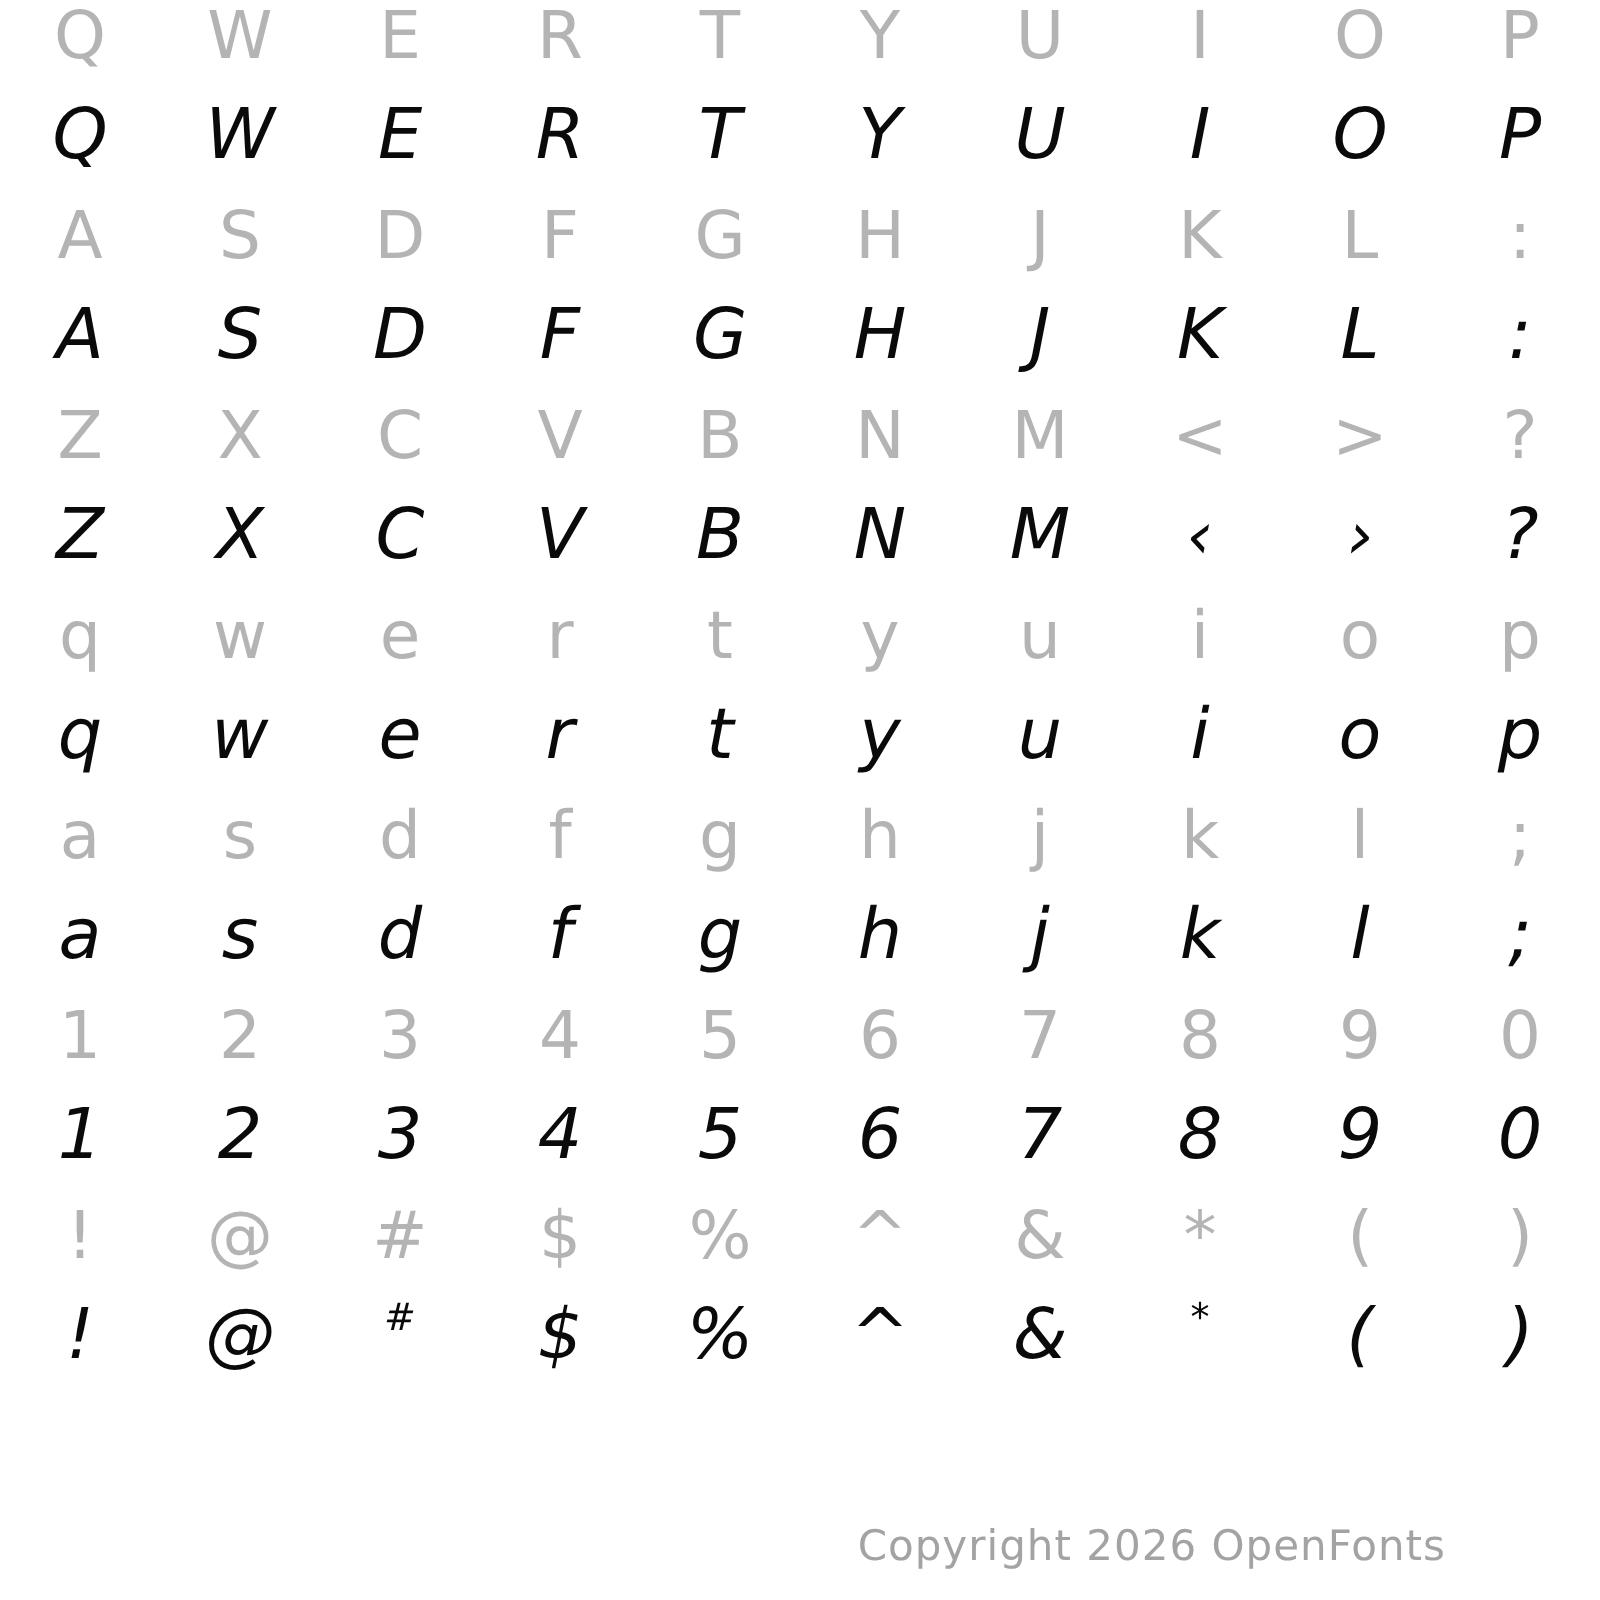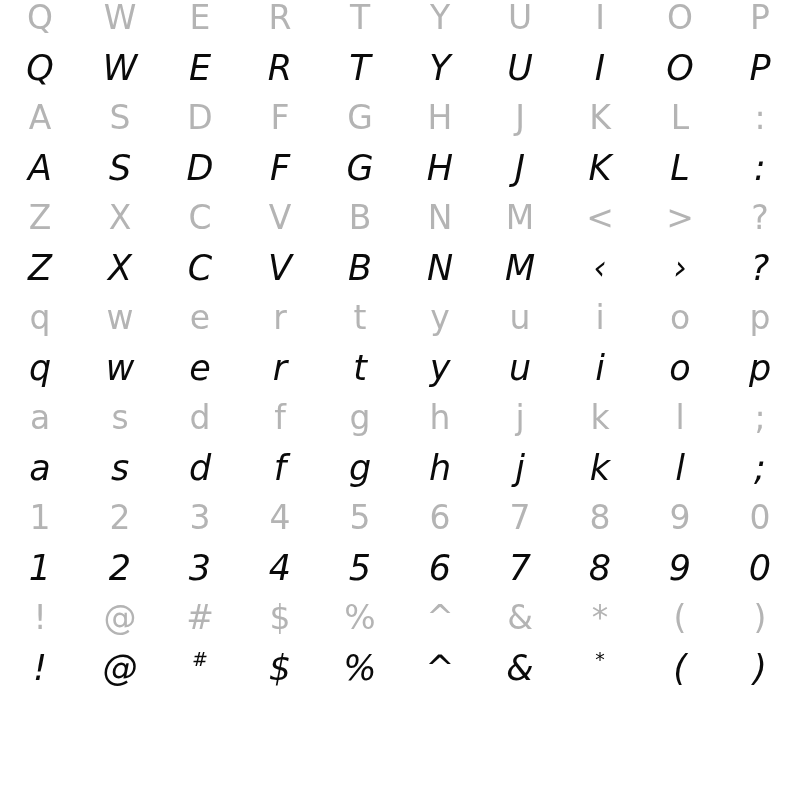--- a/index.html
+++ b/index.html
@@ -232,13 +232,14 @@
         <div class="cell"><span>#</span></div>
         <div class="cell"><span>$</span></div>
         <div class="cell"><span>%</span></div>
         <div class="cell"><span>^</span></div>
         <div class="cell"><span>&amp;</span></div>
         <div class="cell"><span>*</span></div>
         <div class="cell"><span>(</span></div>
         <div class="cell"><span>)</span></div>
       </div>
     </div>
+  <div class="copyright">Copyright 2026 OpenFonts</div>
 </div>
 
 </body></html>

